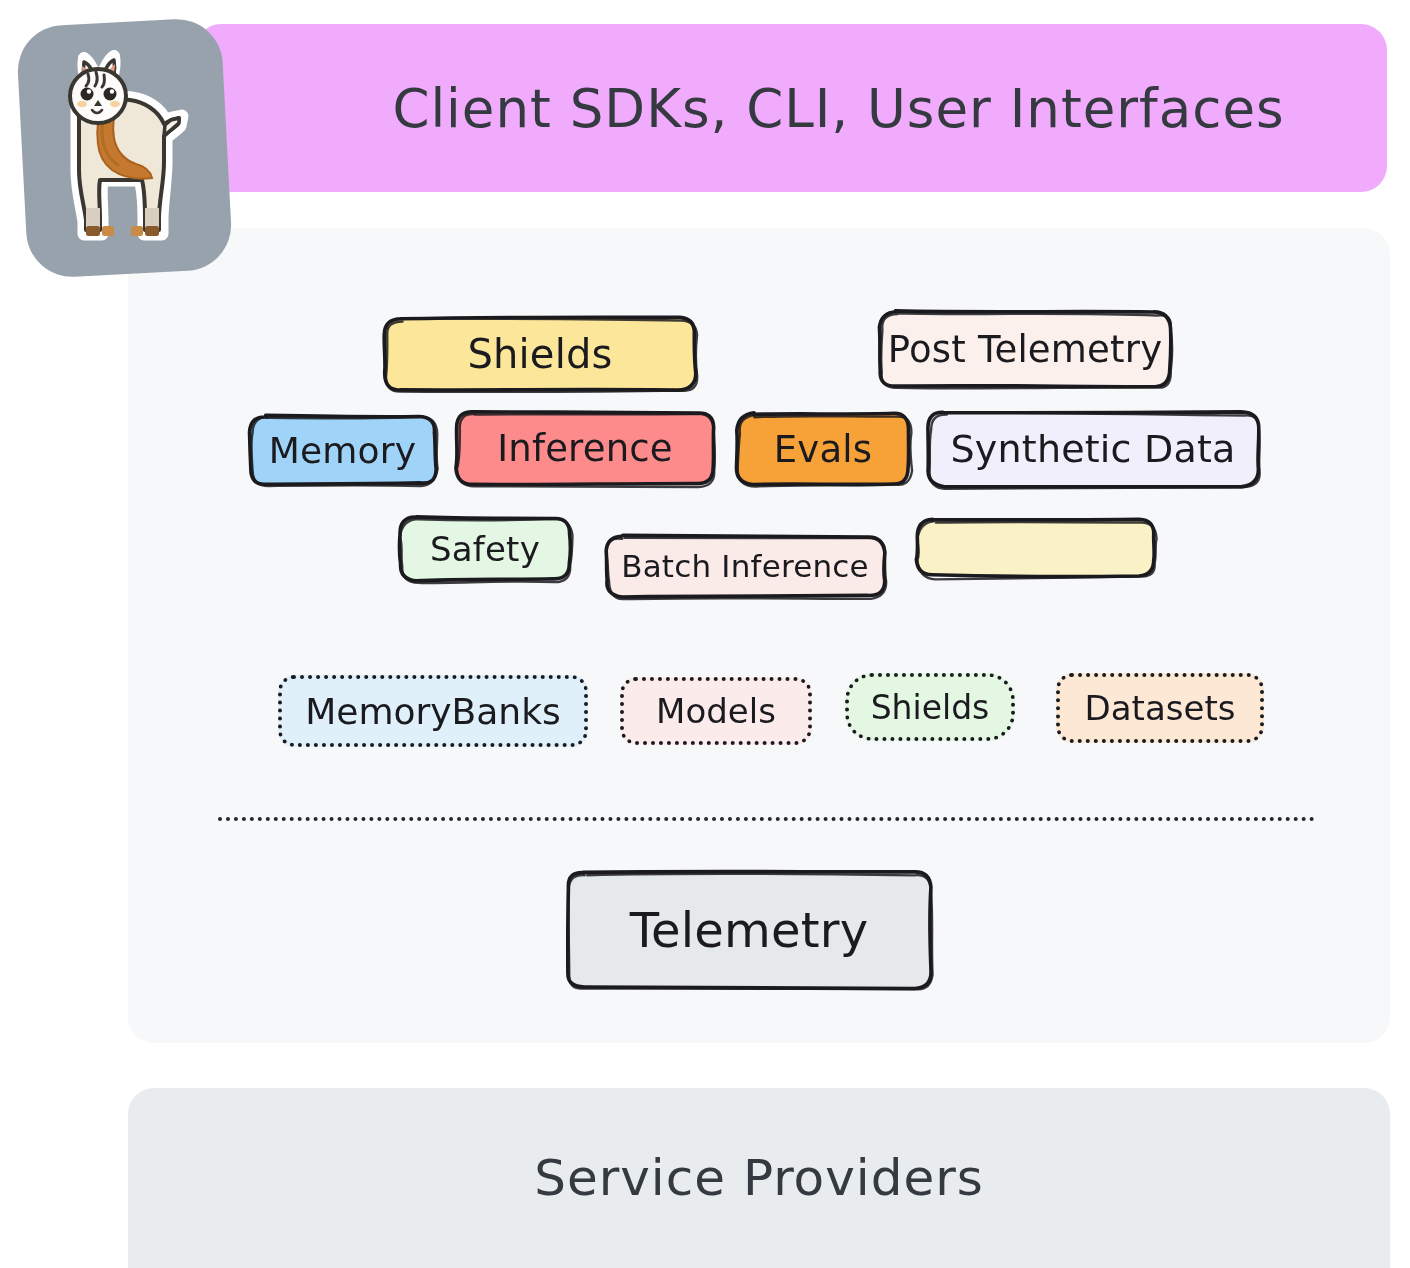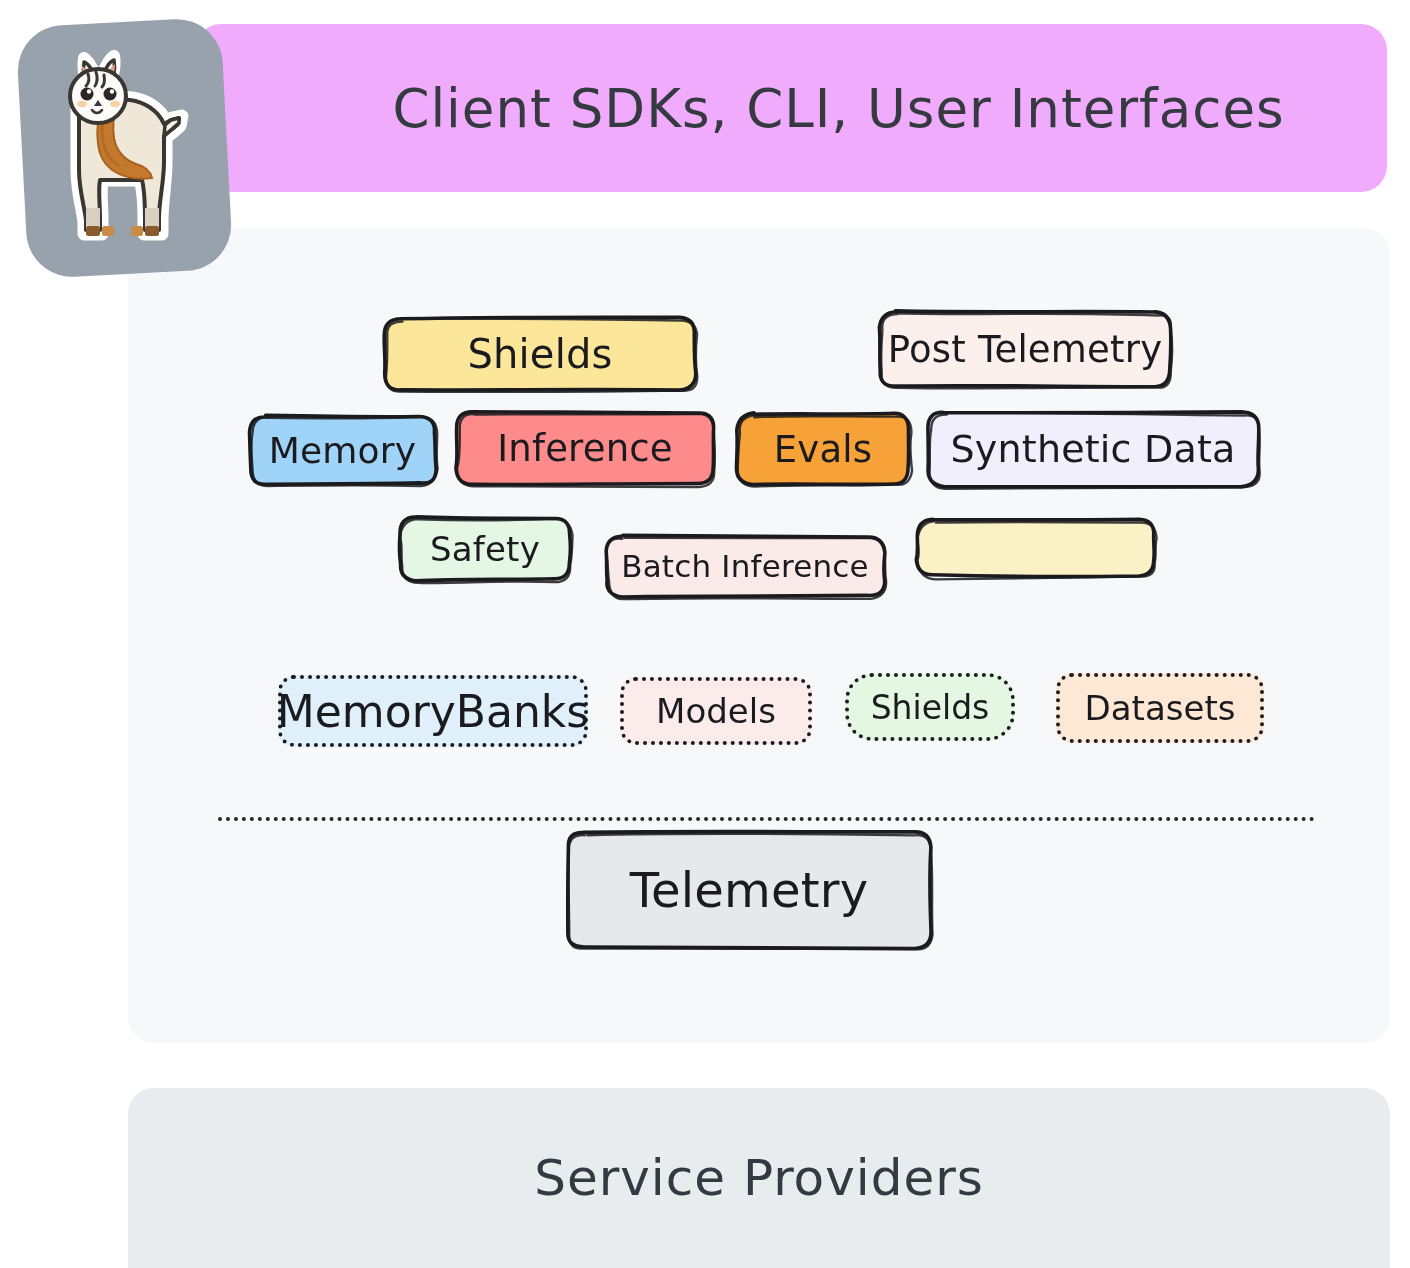--- a/index.html
+++ b/index.html
@@ -289,35 +289,35 @@
   <div class="fill" style="background: rgb(251, 241, 198);"></div>
   <svg class="frame" viewBox="0 0 249 68" preserveAspectRatio="none" aria-hidden="true">
       <g transform="translate(6,6)">
         <path d="M 14.810380658436214 -0.14232510288065847 C 82.09138888888887 -0.6347736625514402, 154.52733539094652 0.20364197530864195, 221.98118312757202 -0.708559670781893 Q 237.59367283950618 -0.1417489711934156, 236.69998971193417 14.91148148148148 C 236.39643004115226 22.702983539094653, 237.95706790123458 34.19572016460906, 236.7004218106996 40.53043209876543 Q 236.65612139917695 54.89230452674897, 222.0315740740741 55.977633744855964 C 152.9286316872428 57.06049382716049, 83.11025720164608 56.65940329218107, 15.217191358024692 54.80399176954732 Q 0.43461934156378584 54.901666666666664, -0.6911625514403292 39.20427983539095 C 1.1139197530864196 33.87479423868313, 0.36838477366255146 22.053950617283952, 0.3018621399176955 16.1269341563786 Q 0.32175925925925924 0.3900411522633745, 15.479927983539095 -0.6826543209876543" fill="none" stroke="#1b1b1f" stroke-width="3.6" stroke-linecap="round"></path>
         <path d="M 17.286018518518517 0.7767326817558298 C 83.05916495198902 -0.538289609053498, 152.93683813443073 0.1999802812071332, 221.93508744855967 0.7668509945130316 Q 236.99959190672155 0.32281635802469116, 238.0334379286694 16.924666495198903 C 236.04156378600823 23.503265603566533, 237.9918707133059 32.107996399176955, 235.99300068587107 41.61787122770919 Q 237.13878086419754 55.519309842249655, 221.81933470507545 54.550583847736625 C 154.748859739369 56.01292781207133, 81.5100720164609 56.54831704389575, 16.61531721536351 57.58391203703704 Q 0.4843484224965708 56.64316958161866, -1.1612294238683127 38.523620541838135 C 1.5131515775034292 32.14131430041152, -0.5171999314128943 23.6419298696845, -1.2917901234567901 17.378553669410152 Q 1.2461711248285323 0.7561239711934156, 14.827548010973937 -0.45745799039780527" fill="none" stroke="#1b1b1f" stroke-width="2.4" stroke-linecap="round" opacity="0.85" transform="translate(1.6,1.8)"></path>
       </g>
     </svg>
 </div>
 
 <div class="dashbox" id="res-memorybanks" style="left: 278px; top: 675px; width: 310px; height: 72px; background: rgb(223, 240, 251);">
-  <span class="lbl" style="font-size: 44px;">MemoryBanks</span>
+  <span class="lbl" style="font-size: 36px;">MemoryBanks</span>
 </div>
 <div class="dashbox" id="res-models" style="left: 620px; top: 677px; width: 192px; height: 68px; background: rgb(251, 236, 235);">
   <span class="lbl" style="font-size: 34px;">Models</span>
 </div>
 <div class="dashbox" id="res-shields" style="left: 845px; top: 673px; width: 170px; height: 68px; background: rgb(227, 247, 227); border-radius: 27px;">
   <span class="lbl" style="font-size: 33px;">Shields</span>
 </div>
 <div class="dashbox" id="res-datasets" style="left: 1056px; top: 673px; width: 208px; height: 70px; background: rgb(252, 232, 213);">
   <span class="lbl" style="font-size: 34px;">Datasets</span>
 </div>
 
 <div id="divider" style="border-top-color: rgb(38, 39, 43);"></div>
 
-<div class="sk" id="box-telemetry" style="left: 568px; top: 832px; width: 362px; height: 116px;">
+<div class="sk" id="box-telemetry" style="left: 568px; top: 872px; width: 362px; height: 116px;">
   <div class="fill" style="background: rgb(229, 233, 236);"></div>
   <svg class="frame" viewBox="0 0 374 128" preserveAspectRatio="none" aria-hidden="true">
       <g transform="translate(6,6)">
         <path d="M 15.07414609053498 0.33995884773662555 C 125.9644135802469 -1.182119341563786, 235.31517489711936 0.04888888888888889, 345.22272633744853 -0.1151646090534979 Q 361.76114197530865 -1.1113168724279836, 362.9489403292181 15.401172839506172 C 360.8157510288066 45.80748971193416, 361.9689814814815 69.60393004115225, 363.06048353909466 100.06456790123457 Q 363.05322016460906 115.70792181069959, 346.68793209876543 116.56362139917695 C 236.44980452674898 116.43907407407407, 126.23513374485596 115.18613168724279, 16.317993827160493 114.9677572016461 Q -0.38309670781893 114.92469135802469, -0.13850823045267494 101.04211934156379 C -0.3408333333333333 70.41633744855966, -0.3382201646090535 47.52141975308643, 0.43229423868312755 14.875884773662552 Q -0.4885493827160493 -0.2906378600823045, 15.6844341563786 0.6292592592592593" fill="none" stroke="#1b1b1f" stroke-width="3.6" stroke-linecap="round"></path>
         <path d="M 17.65968621399177 1.4599682784636485 C 126.98344993141288 -1.313695987654321, 236.9321107681756 -0.01925325788751714, 344.4439403292181 1.6074939986282577 Q 360.8201731824417 -1.0507381687242798, 361.4027846364883 17.618395919067215 C 363.6189351851852 46.2346493484225, 361.5920816186557 70.66962705761317, 362.9197548010974 100.9578969478738 Q 360.71800411522634 116.6747676611797, 346.3325085733882 115.38073302469135 C 235.8163545953361 115.13258316186557, 127.77448045267488 114.4611822702332, 14.774787379972565 114.41591306584363 Q -0.6740826474622771 116.67578789437586, -0.37830246913580245 101.12722650891632 C -0.5477486282578876 68.90850051440329, -1.5182235939643347 46.320844478738, -1.107011316872428 15.606233710562414 Q 0.09823388203017815 -0.20817129629629624, 15.117265089163237 1.4010862482853224" fill="none" stroke="#1b1b1f" stroke-width="2.4" stroke-linecap="round" opacity="0.85" transform="translate(1.6,1.8)"></path>
       </g>
     </svg>
   <span class="lbl" style="font-size: 48px;">Telemetry</span>
 </div>
 

